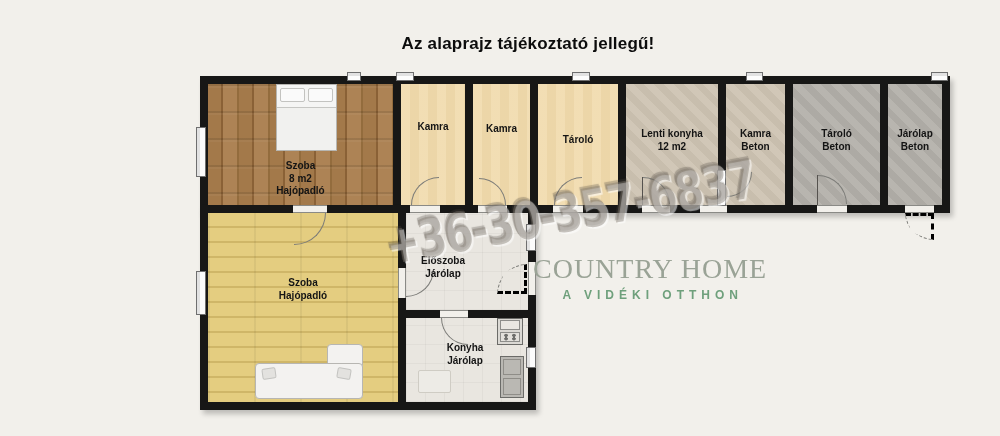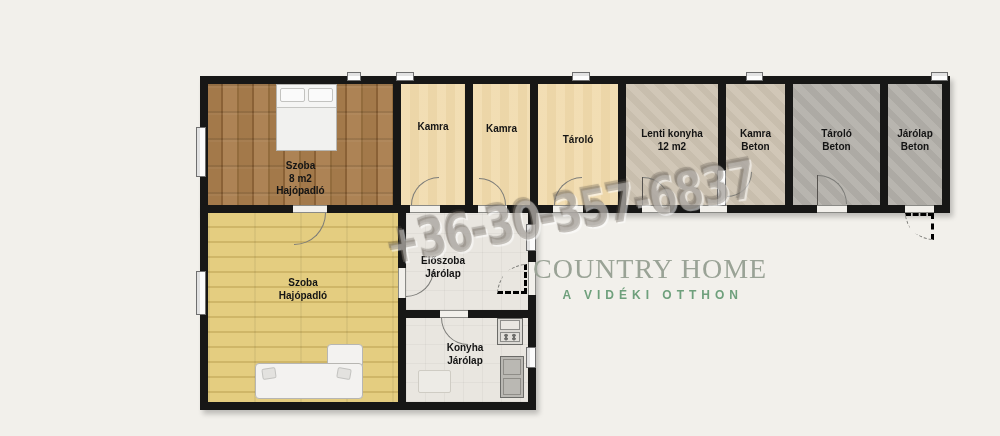--- a/index.html
+++ b/index.html
@@ -41,20 +41,21 @@
   .wm-inner{display:inline-block;transform:scaleX(0.78);transform-origin:left center;}
   .logo{z-index:5;width:210px;text-align:right;}
   .logo-name{font-family:"Liberation Serif",serif;font-size:28px;font-weight:400;letter-spacing:1px;color:#9aa396;white-space:nowrap;}
   .logo-tagline{font-size:12px;font-weight:bold;letter-spacing:5px;color:#6fa07c;margin-top:3px;white-space:nowrap;}
 </style>
 </head>
 <body>
 
 <div class="abs" style="left:0;top:0;width:1000px;height:436px;">
 
+  <div class="abs title" style="left:528px;top:34px;">Az alaprajz tájékoztató jellegű!</div>
 
   <div class="abs wallblock" style="left:200px;top:76px;width:750px;height:137px;"></div>
   <div class="abs wallblock" style="left:200px;top:205px;width:336px;height:205px;"></div>
 
   <div class="abs wood-dark" style="left:208px;top:84px;width:185px;height:121px;"></div>
   <div class="abs cream" style="left:401px;top:84px;width:64px;height:121px;"></div>
   <div class="abs cream" style="left:473px;top:84px;width:57px;height:121px;"></div>
   <div class="abs cream" style="left:538px;top:84px;width:80px;height:121px;"></div>
   <div class="abs beton-light" style="left:626px;top:84px;width:92px;height:121px;"></div>
   <div class="abs beton-light" style="left:726px;top:84px;width:59px;height:121px;"></div>

